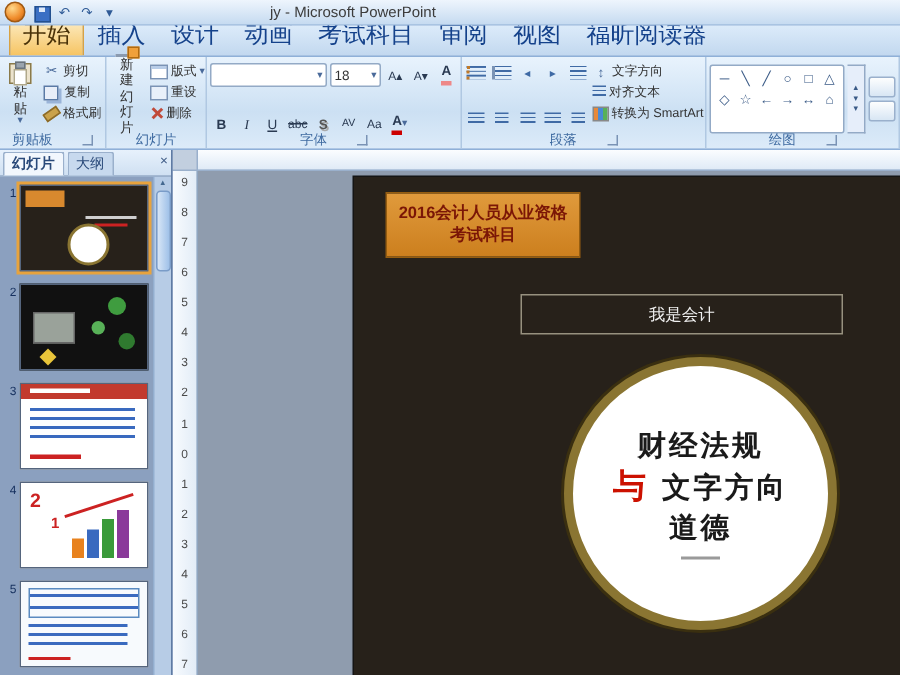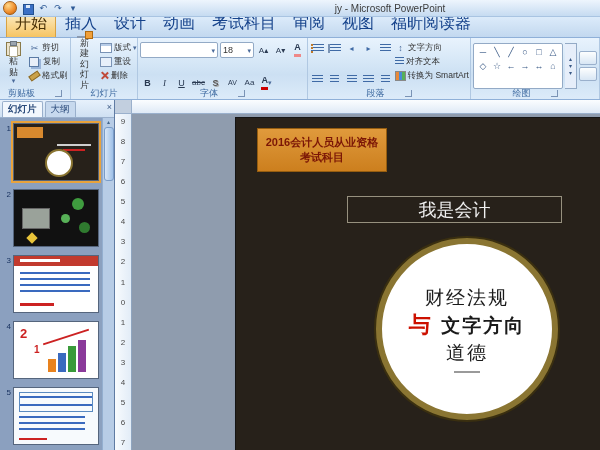--- a/index.html
+++ b/index.html
@@ -9,21 +9,21 @@
 
   
   .titlebar{flex:0 0 16px;height:16px;background:linear-gradient(#eef5fd,#c6dbf1);
             border-bottom:1px solid #a9c4e2;display:flex;align-items:center;position:relative;}
   .orb{width:12px;height:12px;border-radius:50%;margin-left:3px;flex:0 0 auto;
        background:radial-gradient(circle at 35% 30%,#ffd88a,#ef8b2a 60%,#b85a10);border:1px solid #a05a14;}
   .qat{display:flex;align-items:center;gap:1px;margin-left:4px;}
   .qbtn{width:14px;height:13px;font-size:9px;line-height:13px;text-align:center;color:#2f5a96;}
   .save-ic{width:9px;height:9px;margin:2px auto 0;background:#3a6fc4;border:1px solid #23508f;position:relative;}
   .save-ic::after{content:"";position:absolute;left:2px;top:0;width:4px;height:3px;background:#dce8f8;}
-  .win-title{position:absolute;left:180px;right:0;text-align:center;font-size:10px;color:#3c3c3c;}
+  .win-title{position:absolute;left:180px;right:0;text-align:left;font-size:10px;color:#3c3c3c;}
 
   
   .tabrow{flex:0 0 20px;height:20px;background:linear-gradient(#dcebfa,#c2d8ef);
           border-bottom:1px solid #8fb0d8;display:flex;align-items:flex-end;padding-left:6px;}
   .tab{padding:2px 8px 3px;font-size:16px;color:#15428b;margin-right:1px;border-radius:3px 3px 0 0;white-space:nowrap;}
   .tab.active{background:linear-gradient(#fdf0cd,#f6c462);border:1px solid #d8a243;border-bottom:none;color:#4a3208;}
 
   
   .ribbon{flex:0 0 61px;height:61px;display:flex;border-bottom:1px solid #8fb0d8;
           background:linear-gradient(#e8f3fd,#cce0f3 60%,#dcebf9);}
@@ -141,28 +141,28 @@
   .workspace{flex:1;position:relative;background:#8f9cae;overflow:hidden;}
 
   
   .slide{position:absolute;left:104px;top:4px;width:500px;height:375px;background:#27211a;
          box-shadow:0 0 0 1px #151515,3px 3px 5px rgba(0,0,0,.45);}
   .badge{position:absolute;left:21px;top:10px;width:128px;height:42px;
          background:linear-gradient(#e09a3c,#cc7f1e);border:1px solid #955d10;
          color:#7b1606;font-weight:bold;font-size:11px;line-height:1.35;
          display:flex;flex-direction:column;align-items:center;justify-content:center;text-align:center;}
   .tb{position:absolute;left:111px;width:213px;border:1px solid #97917f;
-      display:flex;align-items:center;justify-content:center;font-size:18px;}
+      display:flex;align-items:center;justify-content:center;font-size:11px;}
   .tb1{top:78px;height:25px;color:#f0f0f0;}
   .tb2{top:102px;height:27px;color:#d01111;font-weight:bold;}
   .circle{position:absolute;left:140px;top:120px;width:170px;height:170px;border-radius:50%;
           background:#fff;border:6px solid #8a7532;box-shadow:0 0 0 2px #3a2f10;
           display:flex;flex-direction:column;align-items:center;justify-content:center;
           font-family:"DejaVu Serif","Liberation Serif",serif;}
-  .c1{font-size:19px;color:#1a1a1a;font-weight:normal;letter-spacing:2px;line-height:1.35;}
+  .c1{font-size:19px;color:#1a1a1a;font-weight:bold;letter-spacing:2px;line-height:1.35;}
   .c2{font-size:19px;color:#1a1a1a;font-weight:bold;letter-spacing:2px;line-height:1.35;}
   .c2 .red{color:#cc1100;font-size:22px;}
   .cdash{width:26px;height:2px;background:#9a9a9a;margin-top:6px;}
 </style>
 </head>
 <body>
 
 <div class="window">
 
   <div class="titlebar">

